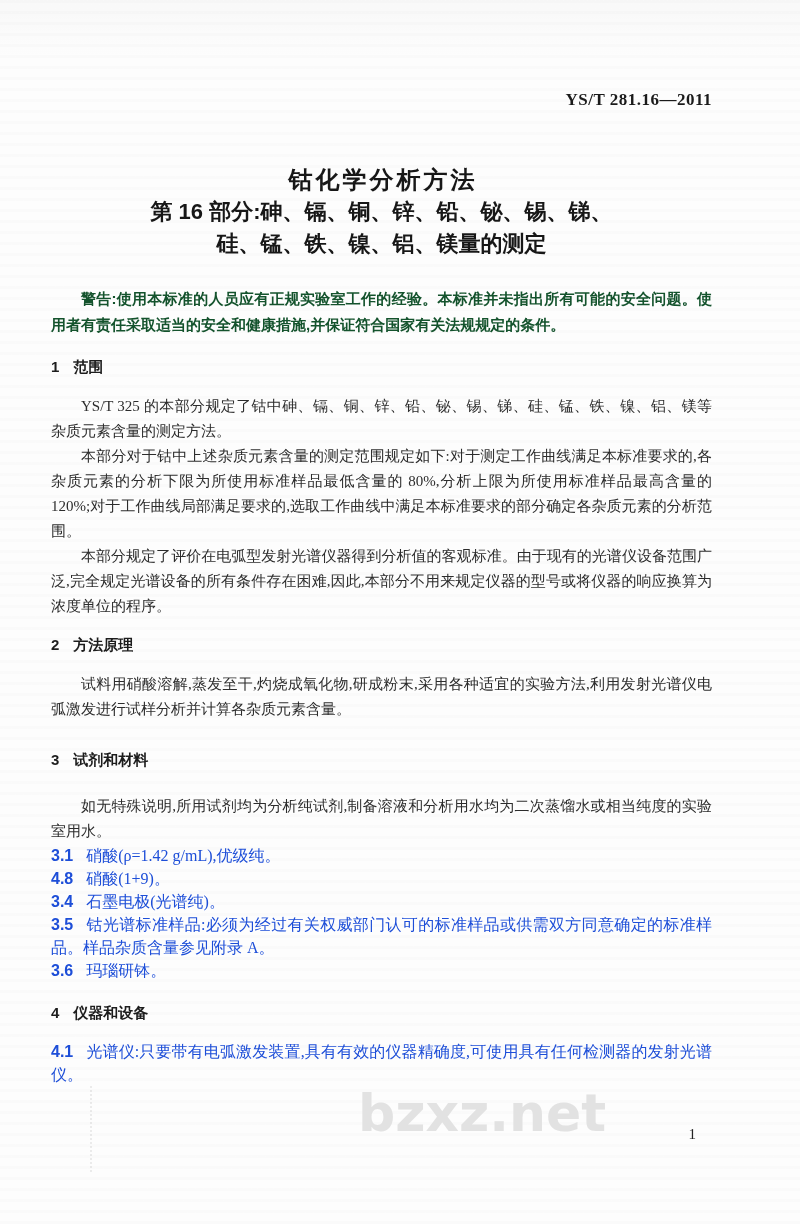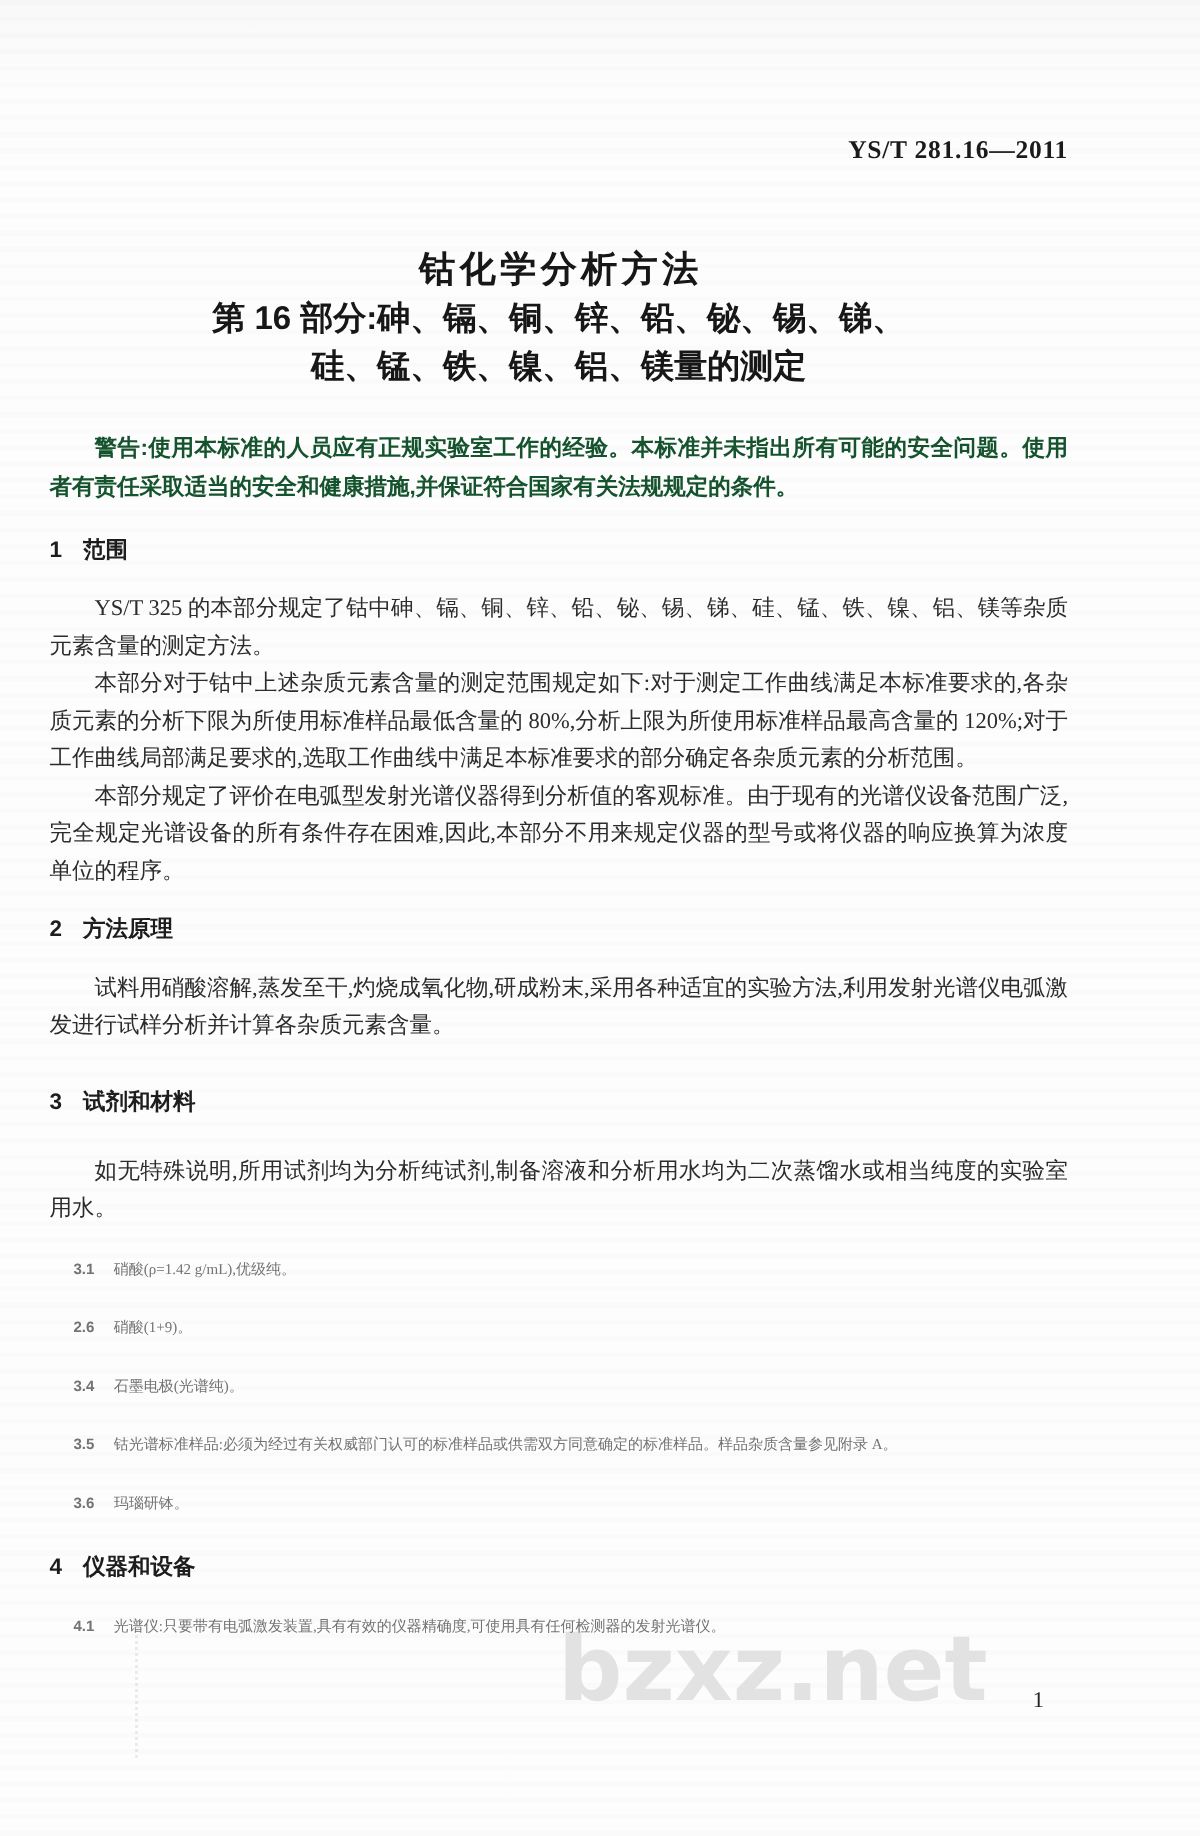--- a/index.html
+++ b/index.html
@@ -13,34 +13,34 @@
     color:#2e2e2e;
   }
   .texture{
     position:absolute;inset:0;z-index:0;
     background:
       repeating-linear-gradient(180deg, rgba(0,0,0,0.012) 0 3px, rgba(0,0,0,0) 3px 11px),
       linear-gradient(180deg, rgba(0,0,0,0.015) 0 14px, rgba(0,0,0,0) 60px);
     pointer-events:none;
   }
   .watermark{
-    position:absolute;left:372px;top:1076px;z-index:1;
+    position:absolute;left:358px;top:1076px;z-index:1;
     font-family:"DejaVu Sans","Liberation Sans",sans-serif;
-    font-weight:bold;font-size:60px;line-height:74px;
+    font-weight:bold;font-size:52px;line-height:74px;
     color:#e2e2e2;letter-spacing:0;
   }
   .scan-dots{
     position:absolute;left:90px;top:1086px;width:0;height:86px;z-index:1;
     border-left:2px dotted rgba(0,0,0,0.07);
   }
   .content{
     position:relative;z-index:2;
     box-sizing:border-box;
     width:800px;height:1224px;
-    padding:90px 88px 0 33px;
+    padding:90px 88px 0 51px;
   }
   .doc-code{
     text-align:right;
     font-family:"Liberation Serif","DejaVu Serif",serif;
     font-weight:bold;font-size:17px;line-height:20px;
     letter-spacing:0.5px;color:#1b1b1b;
   }
   .title{
     margin-top:54px;
     text-align:center;
@@ -65,22 +65,22 @@
   .sh2{margin-top:13px;}
   .sh3{margin-top:25px;}
   .sh4{margin-top:18px;}
   .sec-body{margin-top:15px;}
   .sec-body.sb3{margin-top:22px;}
   .para{
     margin:0;font-size:15px;line-height:25px;
     text-align:justify;text-indent:2em;color:#2c2c2c;
   }
   .clause{
-    margin:16px;font-size:10px;line-height:23px;
-    text-align:justify;text-indent:0;color:#737373;
+    margin:0;font-size:16px;line-height:23px;
+    text-align:justify;text-indent:0;color:#1d4ed8;
   }
   .cl-num{
     font-family:"Liberation Sans","DejaVu Sans",sans-serif;
     font-weight:bold;margin-right:13px;white-space:nowrap;
   }
   .page-number{
     position:absolute;top:1124px;right:104px;z-index:2;
     font-size:15px;line-height:20px;color:#222;
   }
 </style>
@@ -119,21 +119,21 @@
     <div class="sec-body">
       <p class="para">试料用硝酸溶解,蒸发至干,灼烧成氧化物,研成粉末,采用各种适宜的实验方法,利用发射光谱仪电弧激发进行试样分析并计算各杂质元素含量。</p>
     </div>
 
     <h2 class="sec-h sh3">
       <span class="sec-num">3</span><span>试剂和材料</span>
     </h2>
     <div class="sec-body sb3">
       <p class="para">如无特殊说明,所用试剂均为分析纯试剂,制备溶液和分析用水均为二次蒸馏水或相当纯度的实验室用水。</p>
       <p class="clause"><span class="cl-num">3.1</span><span>硝酸(ρ=1.42 g/mL),优级纯。</span></p>
-      <p class="clause"><span class="cl-num">2.6</span><span>硝酸(1+9)。</span></p>
+      <p class="clause"><span class="cl-num">4.8</span><span>硝酸(1+9)。</span></p>
       <p class="clause"><span class="cl-num">3.4</span><span>石墨电极(光谱纯)。</span></p>
       <p class="clause"><span class="cl-num">3.5</span><span>钴光谱标准样品:必须为经过有关权威部门认可的标准样品或供需双方同意确定的标准样品。样品杂质含量参见附录 A。</span></p>
       <p class="clause"><span class="cl-num">3.6</span><span>玛瑙研钵。</span></p>
     </div>
 
     <h2 class="sec-h sh4">
       <span class="sec-num">4</span><span>仪器和设备</span>
     </h2>
     <div class="sec-body">
       <p class="clause"><span class="cl-num">4.1</span><span>光谱仪:只要带有电弧激发装置,具有有效的仪器精确度,可使用具有任何检测器的发射光谱仪。</span></p>

